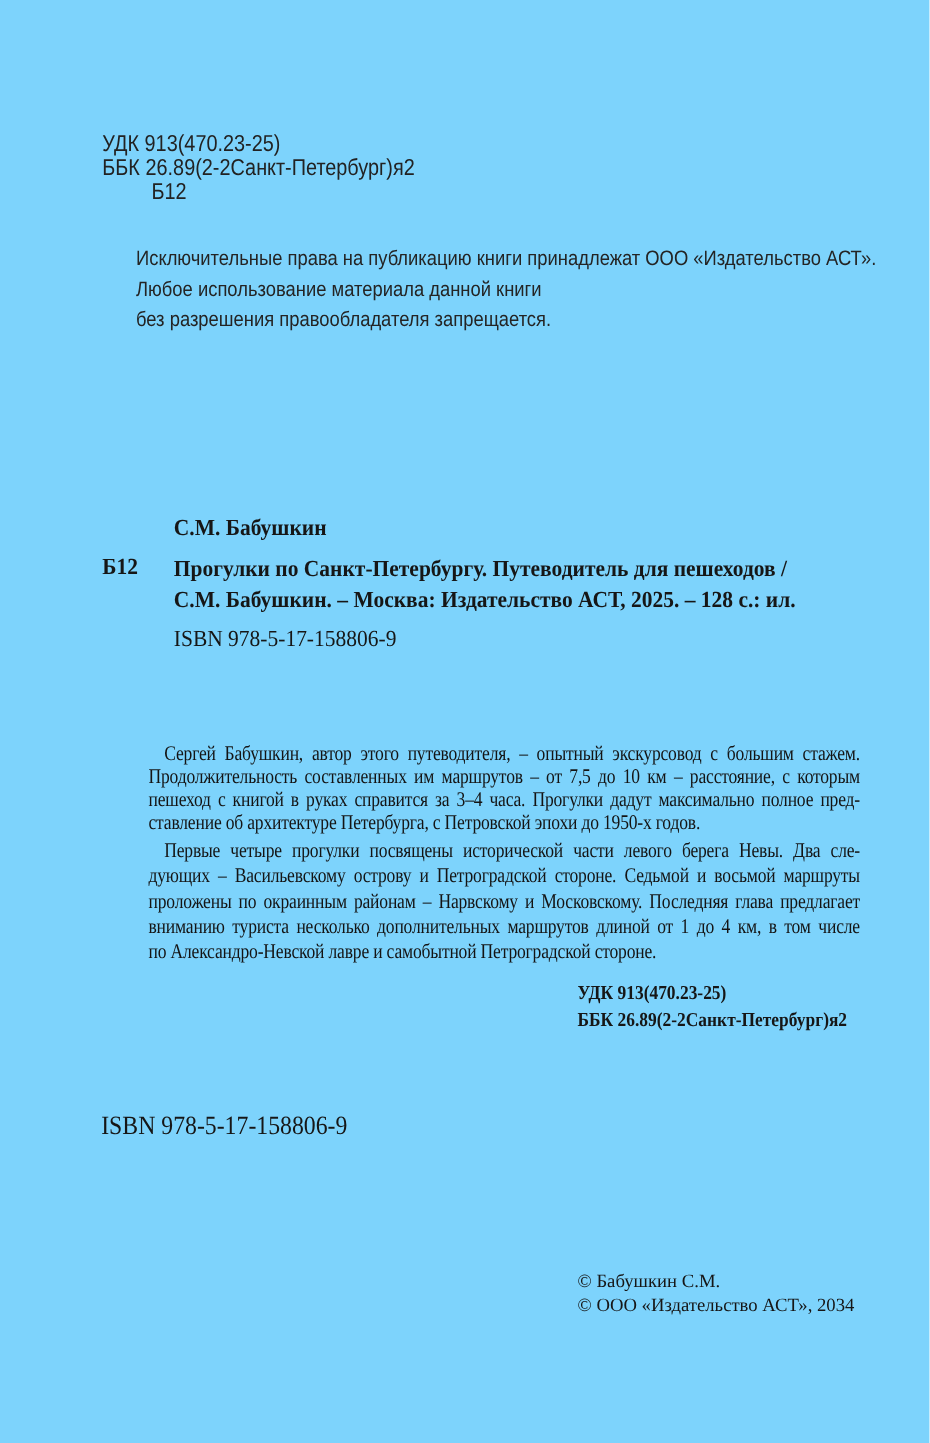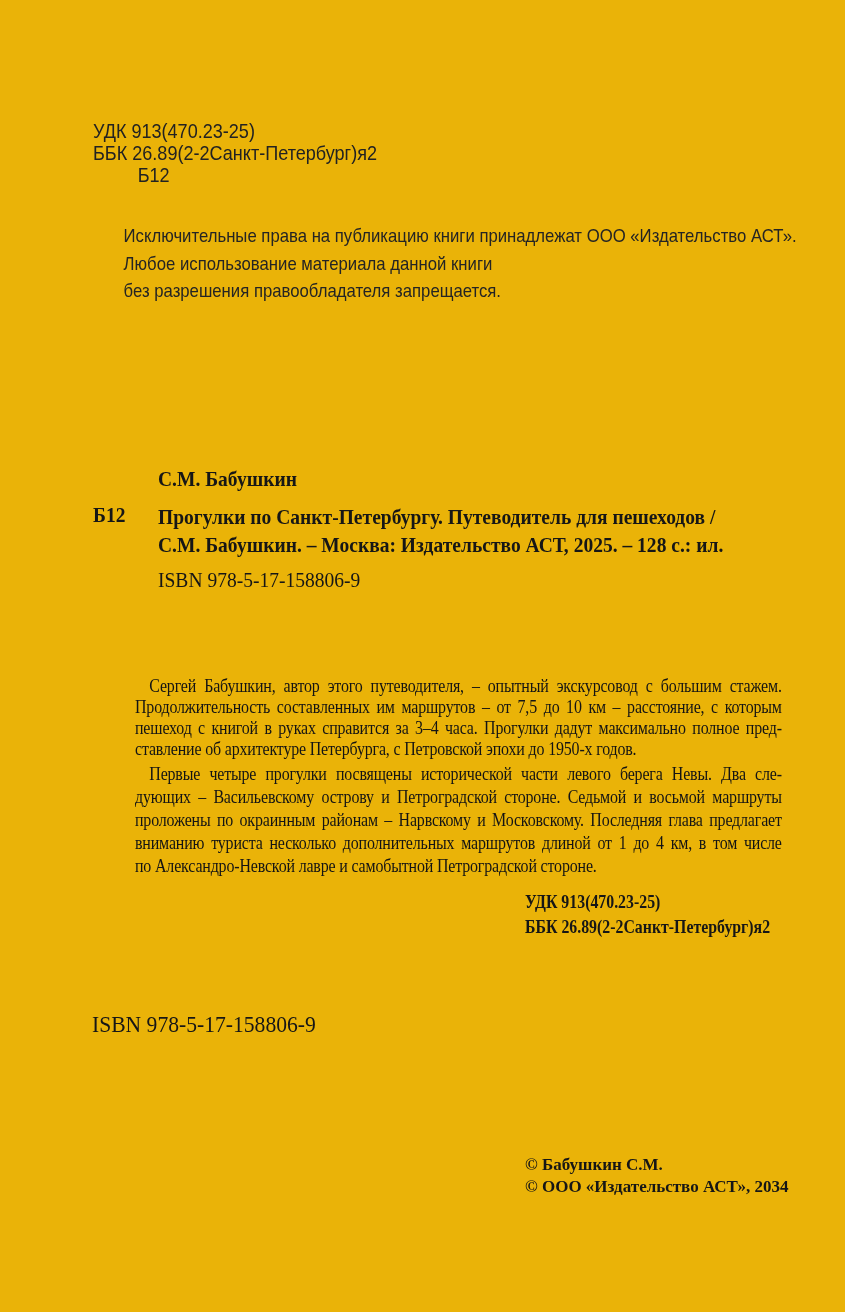--- a/index.html
+++ b/index.html
@@ -1,17 +1,17 @@
 <!DOCTYPE html>
 <html><head>
 <meta charset="utf-8">
 <style>
   html,body { margin:0; padding:0; background:#ffffff; }
   .page {
-    position:relative; width:845px; height:1312px; background:#eab308;
+    position:relative; width:845px; height:1312px; background:#7dd3fc;
     color:#161616; font-family:"Liberation Serif","DejaVu Serif",serif;
     overflow:hidden;
   }
   .sans { font-family:"Liberation Sans","DejaVu Sans",sans-serif; }
 
   
   .top-codes {
     position:absolute; left:93px; top:120px;
     font-size:21px; line-height:22px; color:#222;
     transform:scaleX(.86); transform-origin:left top; white-space:nowrap;
@@ -63,21 +63,20 @@
   
   .isbn-footer {
     position:absolute; left:92px; top:1011px; font-size:24px;
     transform:scaleX(.9); transform-origin:left top; white-space:nowrap;
   }
 
   
   .copyright {
     position:absolute; left:525px; top:1154px; font-size:17px; line-height:22px;
     white-space:nowrap;
-    font-weight:bold;
   }
 </style>
 </head>
 <body>
 
 <div class="page">
 
   <div class="top-codes sans">
     <div>УДК 913(470.23-25)</div>
     <div>ББК 26.89(2-2Санкт-Петербург)я2</div>

